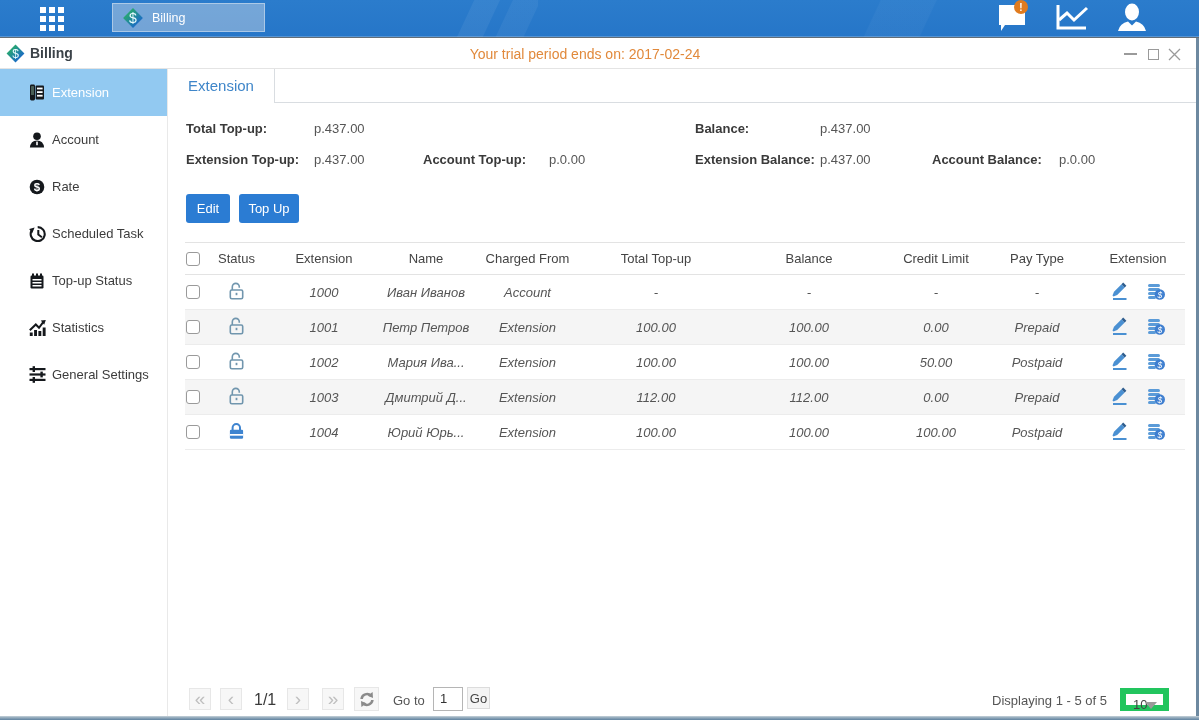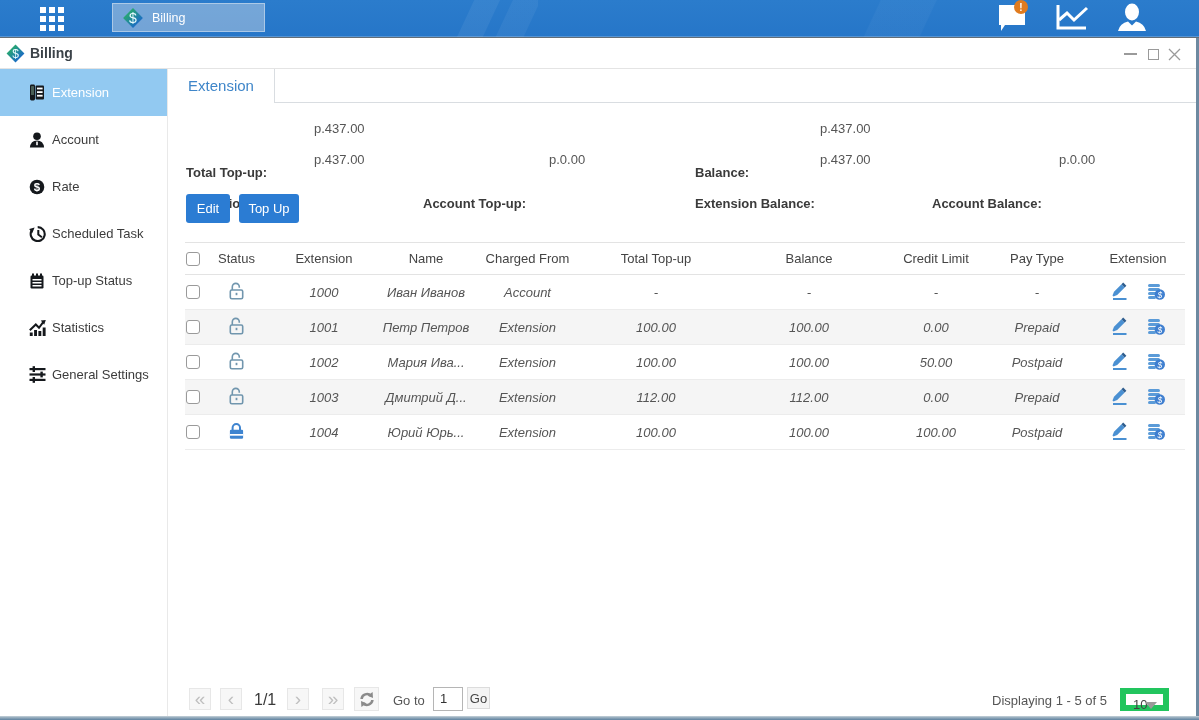--- a/index.html
+++ b/index.html
@@ -27,21 +27,21 @@
 #sidebar { position:absolute; left:0; top:69px; width:168px; height:648px; background:#fff; border-right:1px solid #e9e9e9; }
 .sideitem { position:absolute; left:0; width:167px; height:47px; }
 .sideitem .ic { position:absolute; left:29px; top:50%; margin-top:-8px; }
 .sideitem .lb { position:absolute; left:52px; top:50%; margin-top:-8px; font-size:13px; color:#3c3c3c; line-height:16px; }
 .sideitem.active { background:#92c9f1; }
 .sideitem.active .lb { color:#fff; }
 #main { position:absolute; left:168px; top:69px; width:1028px; height:648px; background:#fff; }
 #tabbar { position:absolute; left:0; top:0; width:1028px; height:34px; border-bottom:1px solid #d9dde1; }
 #tab1 { position:absolute; left:0; top:0; width:107px; height:34px; background:#fff; border-right:1px solid #d9dde1;
   color:#3f86c9; font-size:15px; text-align:center; line-height:33px; }
-.statlb { position:absolute; font-weight:bold; color:#3a3a3a;margin-top:44px; }
+.statlb { position:absolute; font-weight:bold; color:#3a3a3a; }
 .statval { position:absolute; color:#555; }
 .btn { position:absolute; top:125px; height:29px; background:#2b7cd3; color:#fff; font-size:13px;
   border-radius:3px; text-align:center; line-height:29px; }
 #tablewrap { position:absolute; left:17px; top:173px; width:1000px; }
 table { border-collapse:collapse; width:1000px; table-layout:fixed; }
 thead td { height:32px; border-top:1px solid #e3e3e3; border-bottom:1px solid #e3e3e3; color:#444; text-align:center; }
 tbody td { height:35px; border-bottom:1px solid #ececec; color:#555; text-align:center;font-style:italic; }
 tbody tr.alt { background:#f5f5f5; }
 .cb { width:14px; height:14px; border:1px solid #9a9a9a; border-radius:3px; background:#fff; margin-left:1px; }
 #footer { position:absolute; left:0; top:616px; width:1028px; height:32px; }
@@ -109,20 +109,21 @@
     <defs>
         <linearGradient id="dg2" x1="0" y1="0" x2="1" y2="0">
       <stop offset="0" stop-color="#27a574"></stop>
           <stop offset="1" stop-color="#1b6ec2"></stop>
         </linearGradient>
       </defs>
     <rect x="3.2" y="3.2" width="12.6" height="12.6" transform="rotate(45 9.5 9.5)" fill="url(#dg2)"></rect>
     <text x="9.5" y="14" font-size="12" fill="#eafcff" text-anchor="middle" font-family="Liberation Sans">$</text>
   </svg>
   <div class="name">Billing</div>
+  <div id="trial">Your trial period ends on: 2017-02-24</div>
   <div class="winctl" style="left:1124px; top:15px; width:13px; height:2px; background:#9a9a9a;"></div>
   <div class="winctl" style="left:1148px; top:11px; width:11px; height:11px; border:1px solid #9a9a9a;"></div>
   <svg class="winctl" style="left:1168px; top:10px;" width="13" height="13" viewBox="0 0 13 13">
     <path d="M1 1 L12 12 M12 1 L1 12" stroke="#9a9a9a" stroke-width="1.3"></path>
   </svg>
 </div>
 <div id="sidebar">
   <div class="sideitem active" style="top:0px;">
     <svg class="ic" width="16" height="17" viewBox="0 0 16 17" style="margin-top:-8.5px;">
       <rect x="1" y="0.5" width="5" height="16" rx="1.4" fill="#15181c"></rect>

